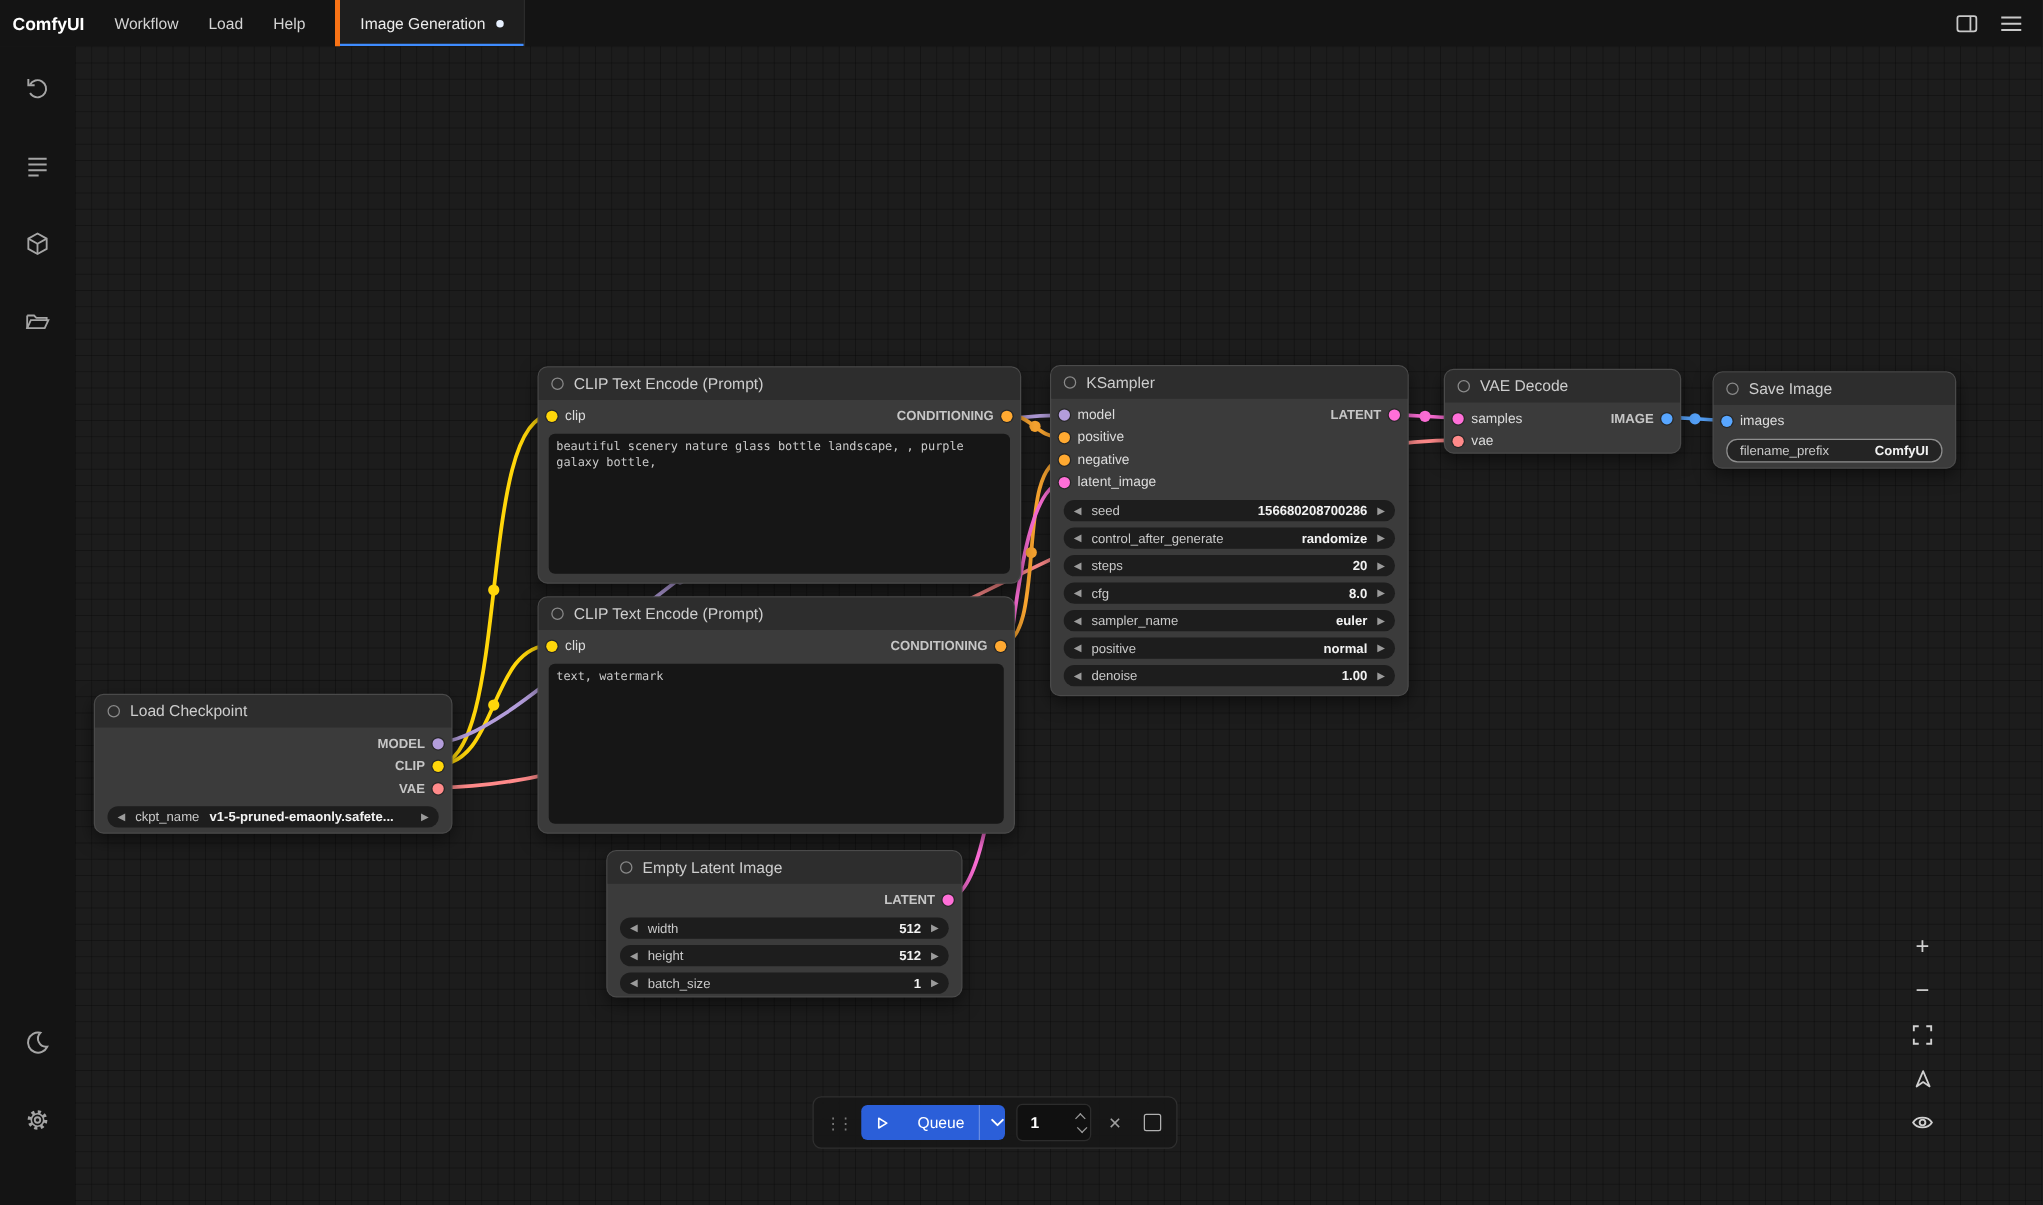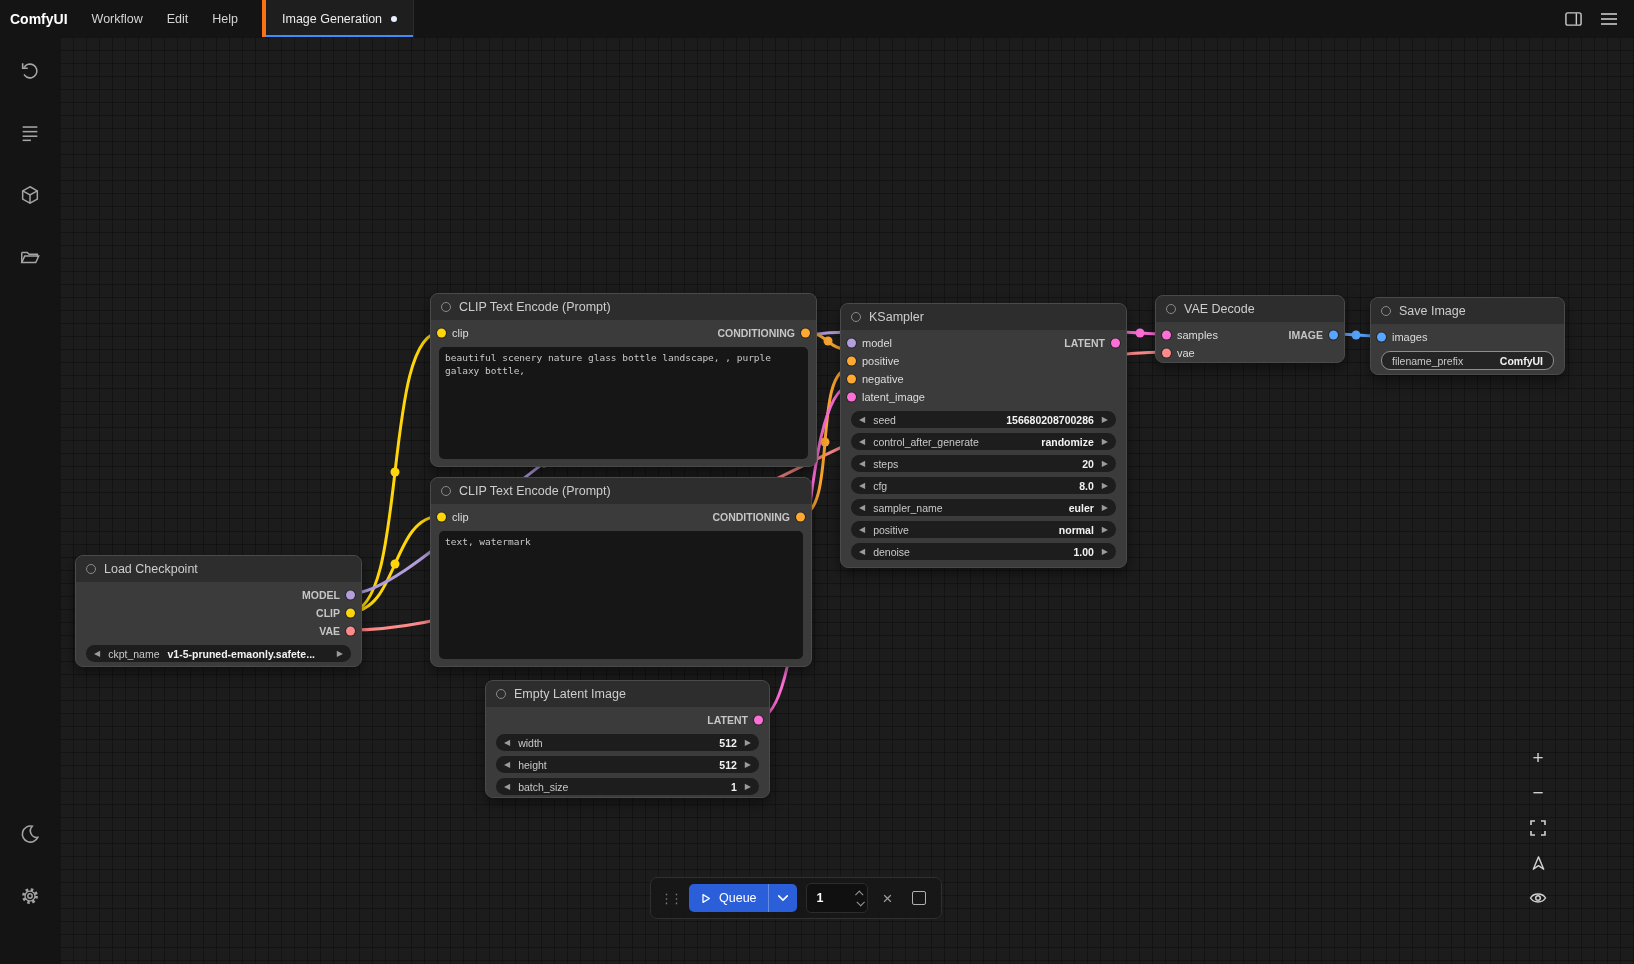--- a/index.html
+++ b/index.html
@@ -61,21 +61,21 @@
   .widget.text-widget{background:#242424;border:1px solid #8f8f8f;}
   .node-text{margin:5px 8px;background:#161616;border-radius:5px;padding:4px 6px;
              font-family:"DejaVu Sans Mono",monospace;font-size:9.5px;line-height:1.4;color:#c9c9c9;
              overflow:hidden;cursor:text;}
   
   .queue-bar{position:absolute;left:650px;top:877px;width:272px;height:40px;z-index:60;
              background:rgba(23,23,23,.96);border:1px solid #2f2f2f;border-radius:7px;
              display:flex;align-items:center;padding:0 9px;gap:9px;}
   .drag-handle{color:#7a7a7a;font-size:13px;letter-spacing:-3px;cursor:grab;}
   .queue-btn{height:28px;background:#2b5fd9;border-radius:5px;display:flex;align-items:stretch;color:#fff;cursor:pointer;overflow:hidden;}
-  .queue-main{display:flex;align-items:center;gap:7px;padding:0 11px;font-size:12.5px;}
+  .queue-main{display:flex;align-items:center;gap:22px;padding:0 11px;font-size:12.5px;}
   .queue-chev{padding:0 8px;border-left:1px solid rgba(255,255,255,.28);display:flex;align-items:center;}
   .batch-box{width:46px;height:28px;background:#101010;border:1px solid #2c2c2c;border-radius:5px;
              display:flex;align-items:center;padding:0 4px 0 10px;cursor:text;}
   .batch-num{color:#fff;font-size:12.5px;font-weight:bold;flex:1;}
   .steppers{display:flex;flex-direction:column;gap:3px;align-items:center;}
   .chev{display:block;width:5px;height:5px;border-left:1.5px solid #9a9a9a;border-top:1.5px solid #9a9a9a;}
   .chev.up{transform:rotate(45deg) translateY(1px);}
   .chev.down{transform:rotate(225deg) translateY(1px);}
   .qb-btn{width:22px;height:22px;display:flex;align-items:center;justify-content:center;color:#9f9f9f;cursor:pointer;}
   .x-glyph{font-size:17px;line-height:1;}
@@ -84,21 +84,21 @@
   .zoom-controls{position:absolute;left:1520px;top:742px;width:36px;z-index:60;display:flex;flex-direction:column;gap:3px;}
   .zc-btn{width:36px;height:32px;display:flex;align-items:center;justify-content:center;color:#d0d0d0;
           font-size:19px;cursor:pointer;border-radius:5px;}
 </style>
 </head>
 <body>
 
 <div class="topbar">
   <div class="logo">ComfyUI</div>
   <div class="menu-item">Workflow</div>
-  <div class="menu-item">Edit</div>
+  <div class="menu-item">Load</div>
   <div class="menu-item">Help</div>
   <div class="tab">
     <span>Image Generation</span>
     <span class="unsaved-dot"></span>
   </div>
   <div class="topbar-right">
     <div class="tb-btn">
       <svg width="19" height="18" viewBox="0 0 20 19">
         <rect x="2" y="3" width="16" height="13" rx="2" fill="none" stroke="#c9c9c9" stroke-width="1.5"></rect>
         <line x1="13" y1="3.5" x2="13" y2="15.5" stroke="#c9c9c9" stroke-width="1.5"></line>
@@ -242,21 +242,21 @@
     <div class="slot-row">
       <span class="port in p-clip"></span>
       <span class="in-label">clip</span>
       <span class="out-label">CONDITIONING</span>
       <span class="port out p-cond"></span>
     </div>
   </div>
   <div class="node-text" style="height:120px;">text, watermark</div>
 </div>
 
-<div class="node" style="left:840px;top:303px;width:285px;height:263px;">
+<div class="node" style="left:840px;top:292px;width:285px;height:263px;">
   <div class="node-header">
     <span class="collapse-dot"></span>
     <span class="node-title">KSampler</span>
   </div>
   <div class="slots">
     <div class="slot-row">
       <span class="port in p-model"></span>
       <span class="in-label">model</span>
       <span class="out-label">LATENT</span>
       <span class="port out p-latent"></span>

